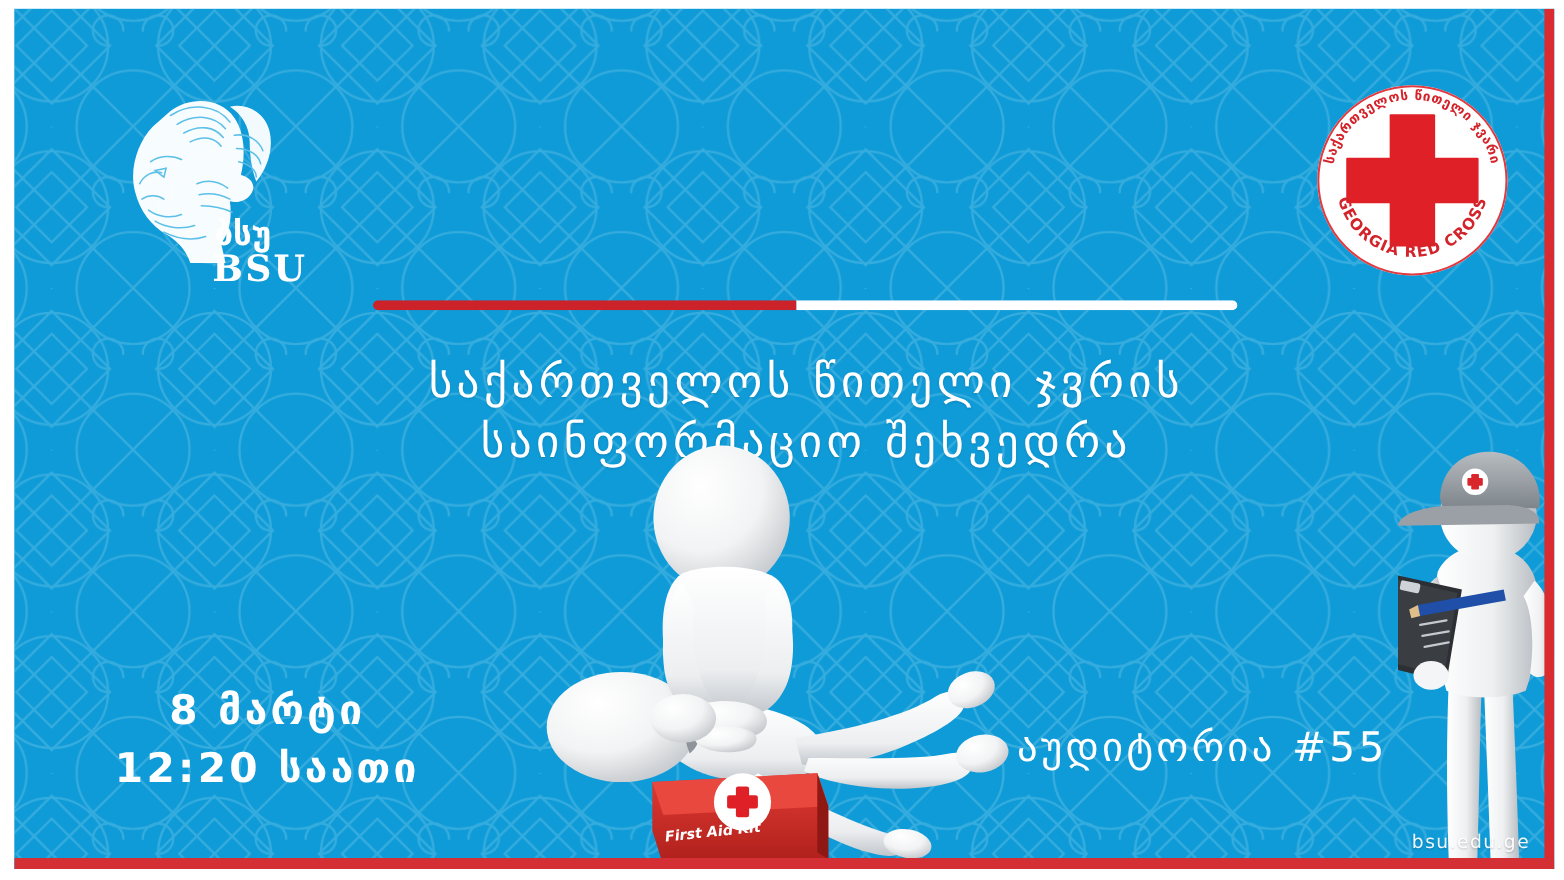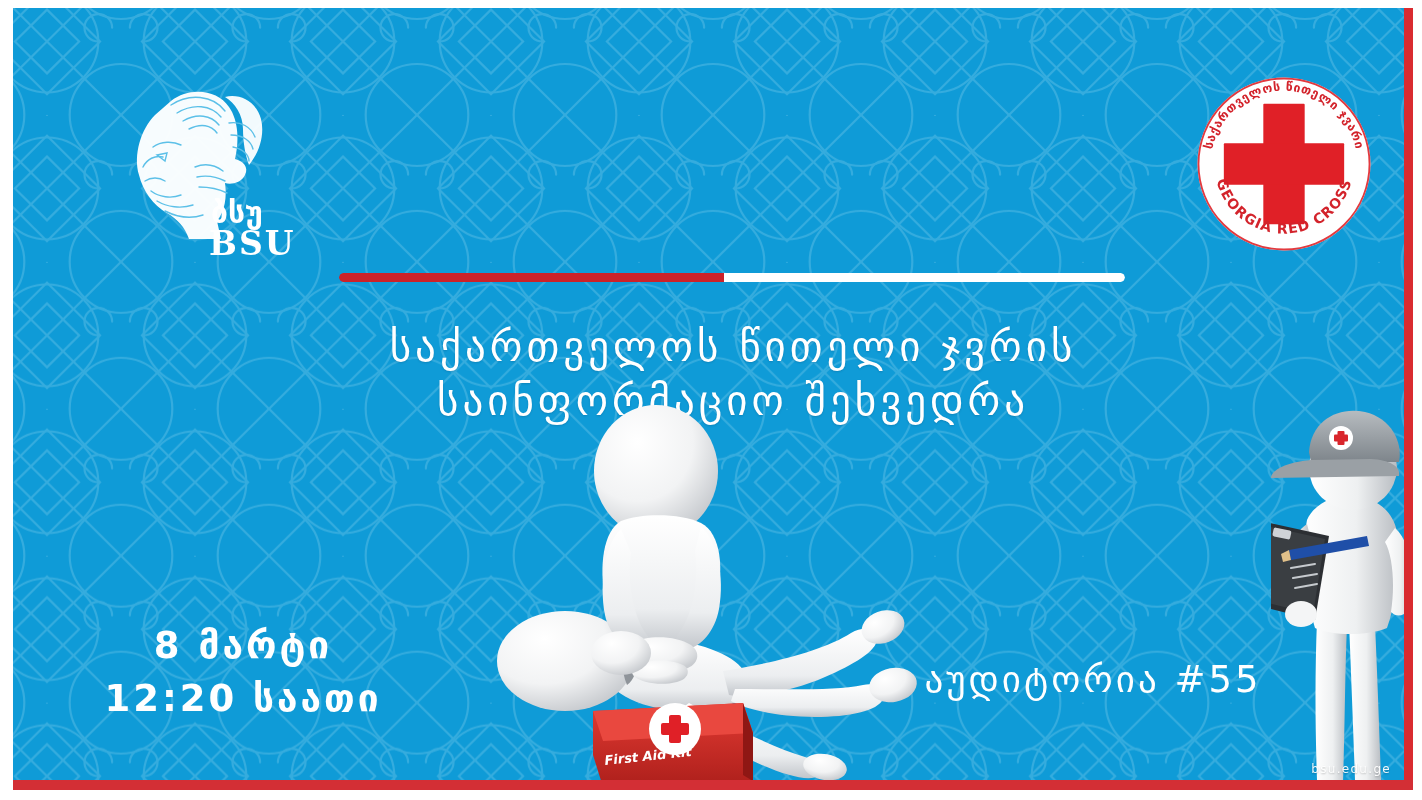--- a/index.html
+++ b/index.html
@@ -53,21 +53,21 @@
     top: 0;
     bottom: 0;
     right: 0;
     width: 9px;
     background: #d92b30;
   }
 
   
   .bsu-logo {
     position: absolute;
-    left: 80px;
+    left: 64px;
     top: 55px;
     width: 200px;
     height: 205px;
     text-decoration: underline;
   }
   .bsu-logo svg { width: 100%; height: 100%; display: block; }
 
   
   .redcross {
     position: absolute;
@@ -165,21 +165,21 @@
     letter-spacing: 3px;
     white-space: nowrap;
   }
 
   
   .watermark {
     position: absolute;
     right: 22px;
     bottom: 14px;
     color: #ffffff;
-    font-size: 12px;
+    font-size: 17px;
     letter-spacing: 1.3px;
     opacity: 0.93;
     text-shadow: 0 1px 2px rgba(0,0,0,0.25);
   }
 
   
   .cpr {
     position: absolute;
     left: 440px;
     top: 395px;

